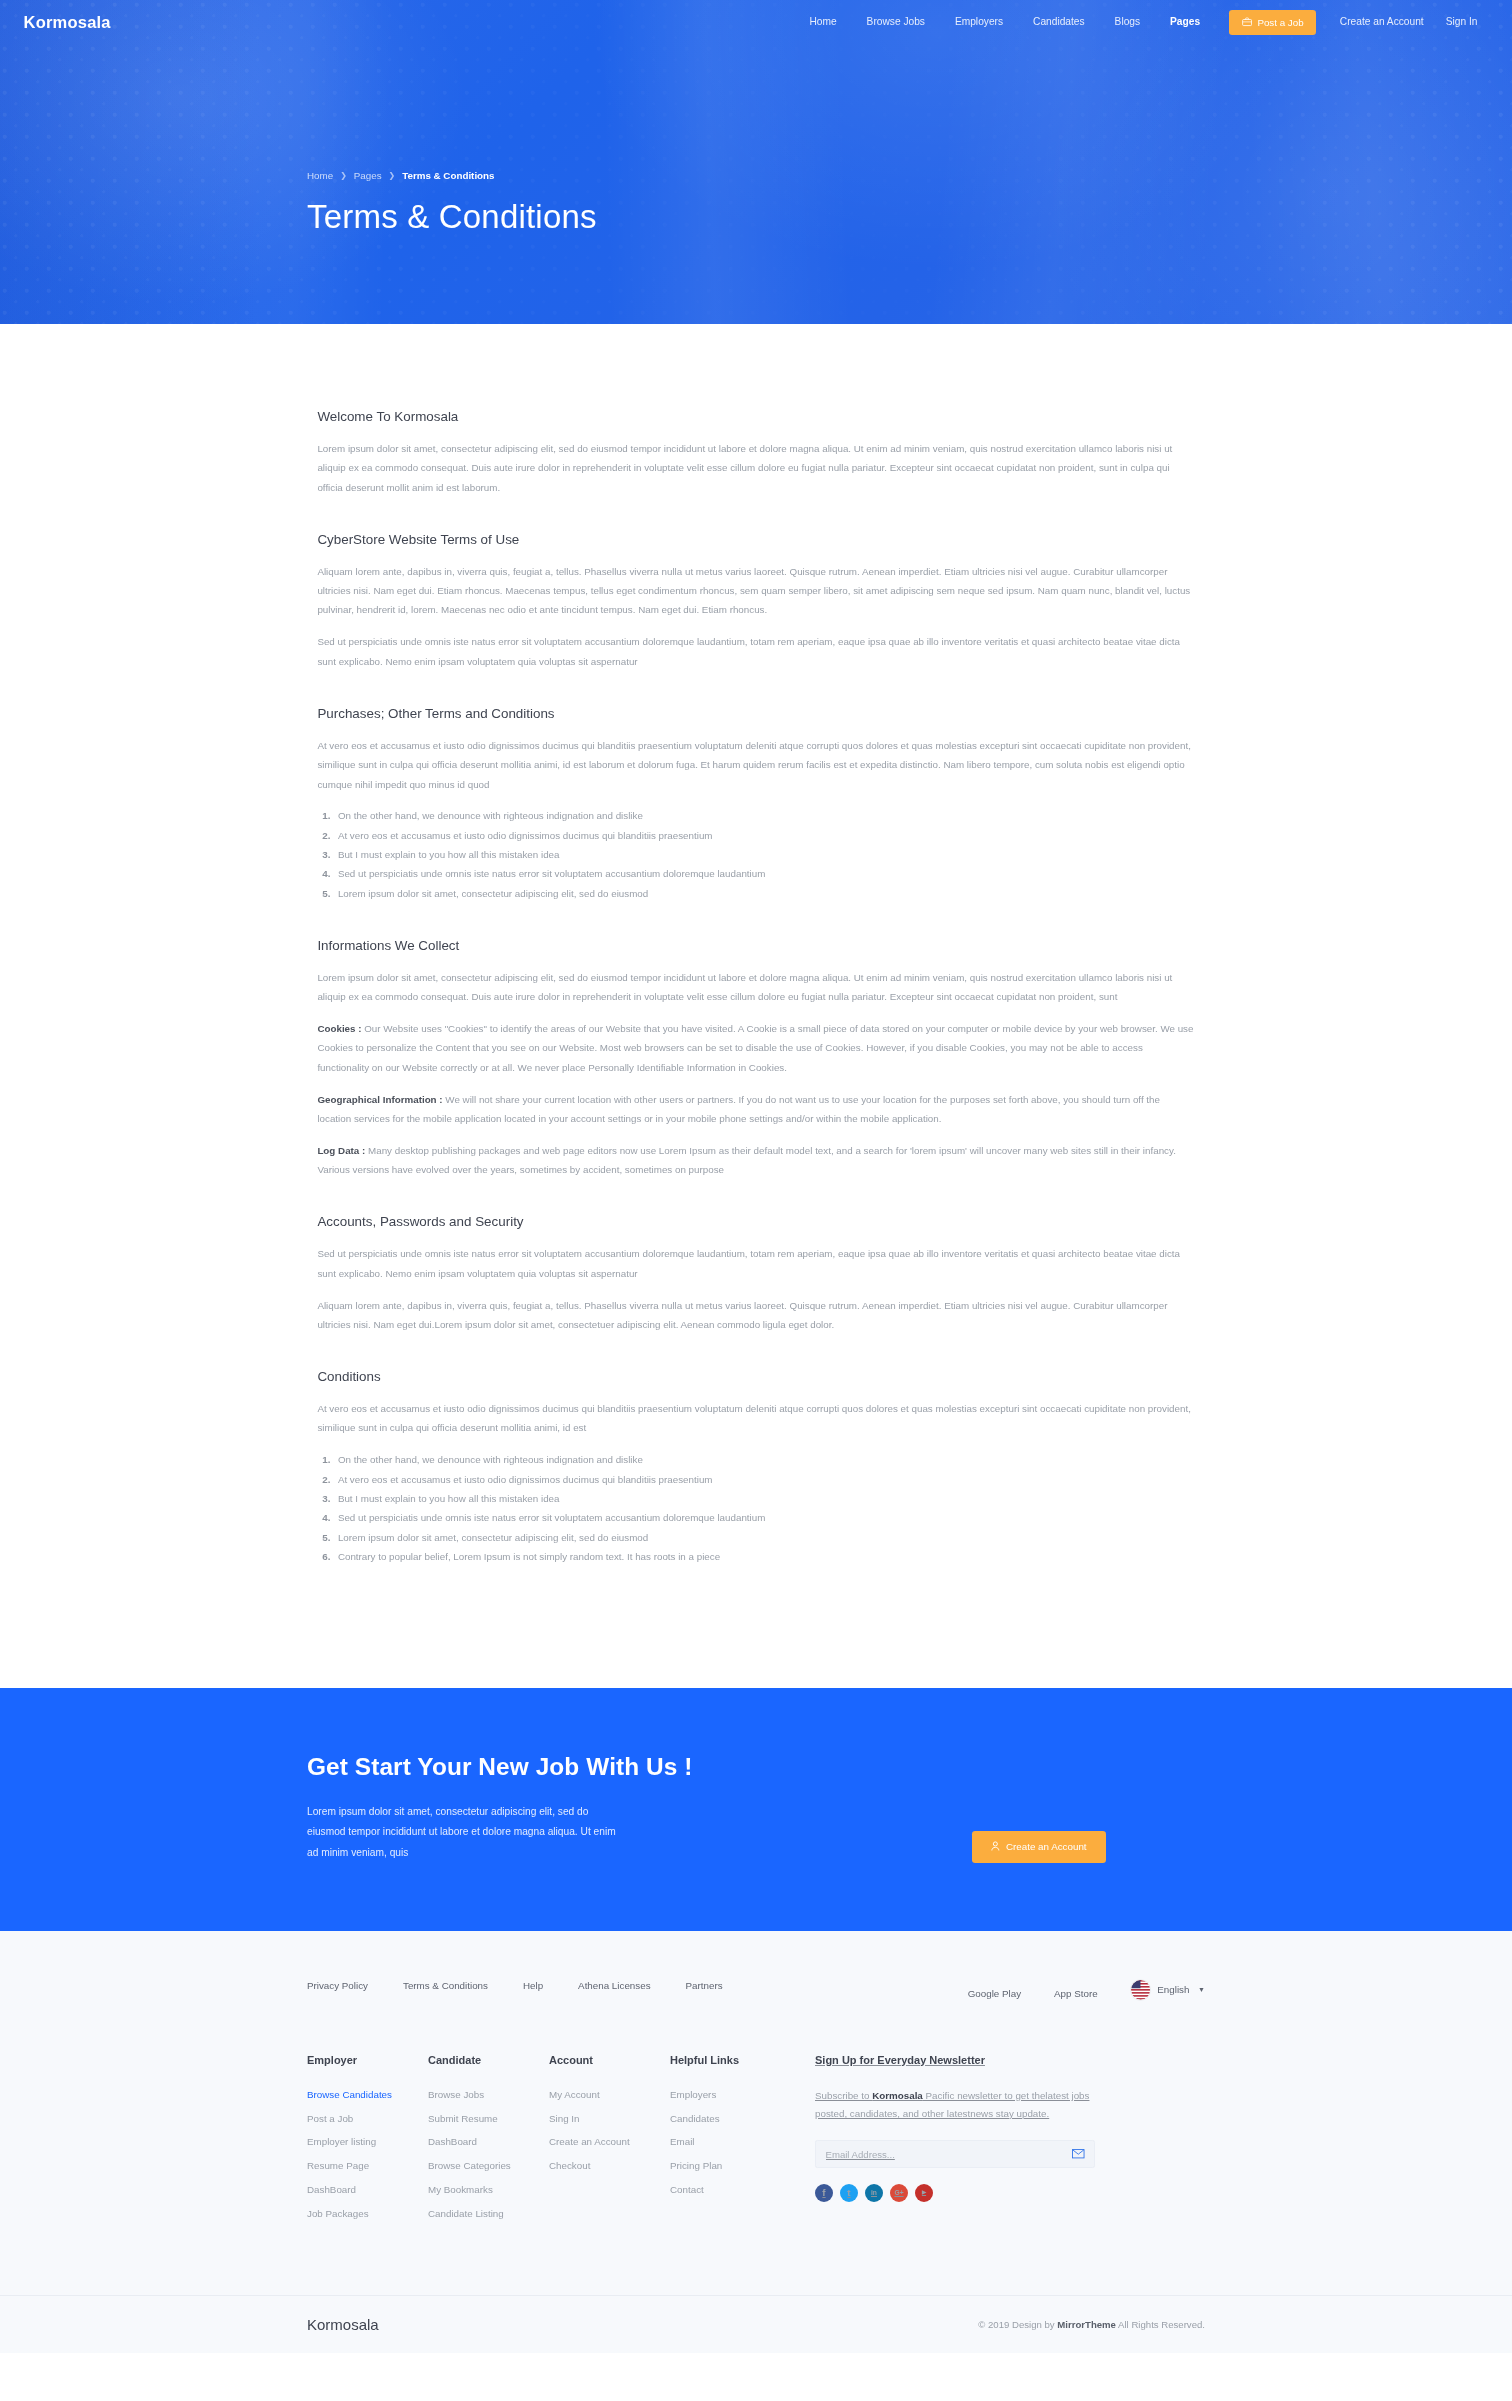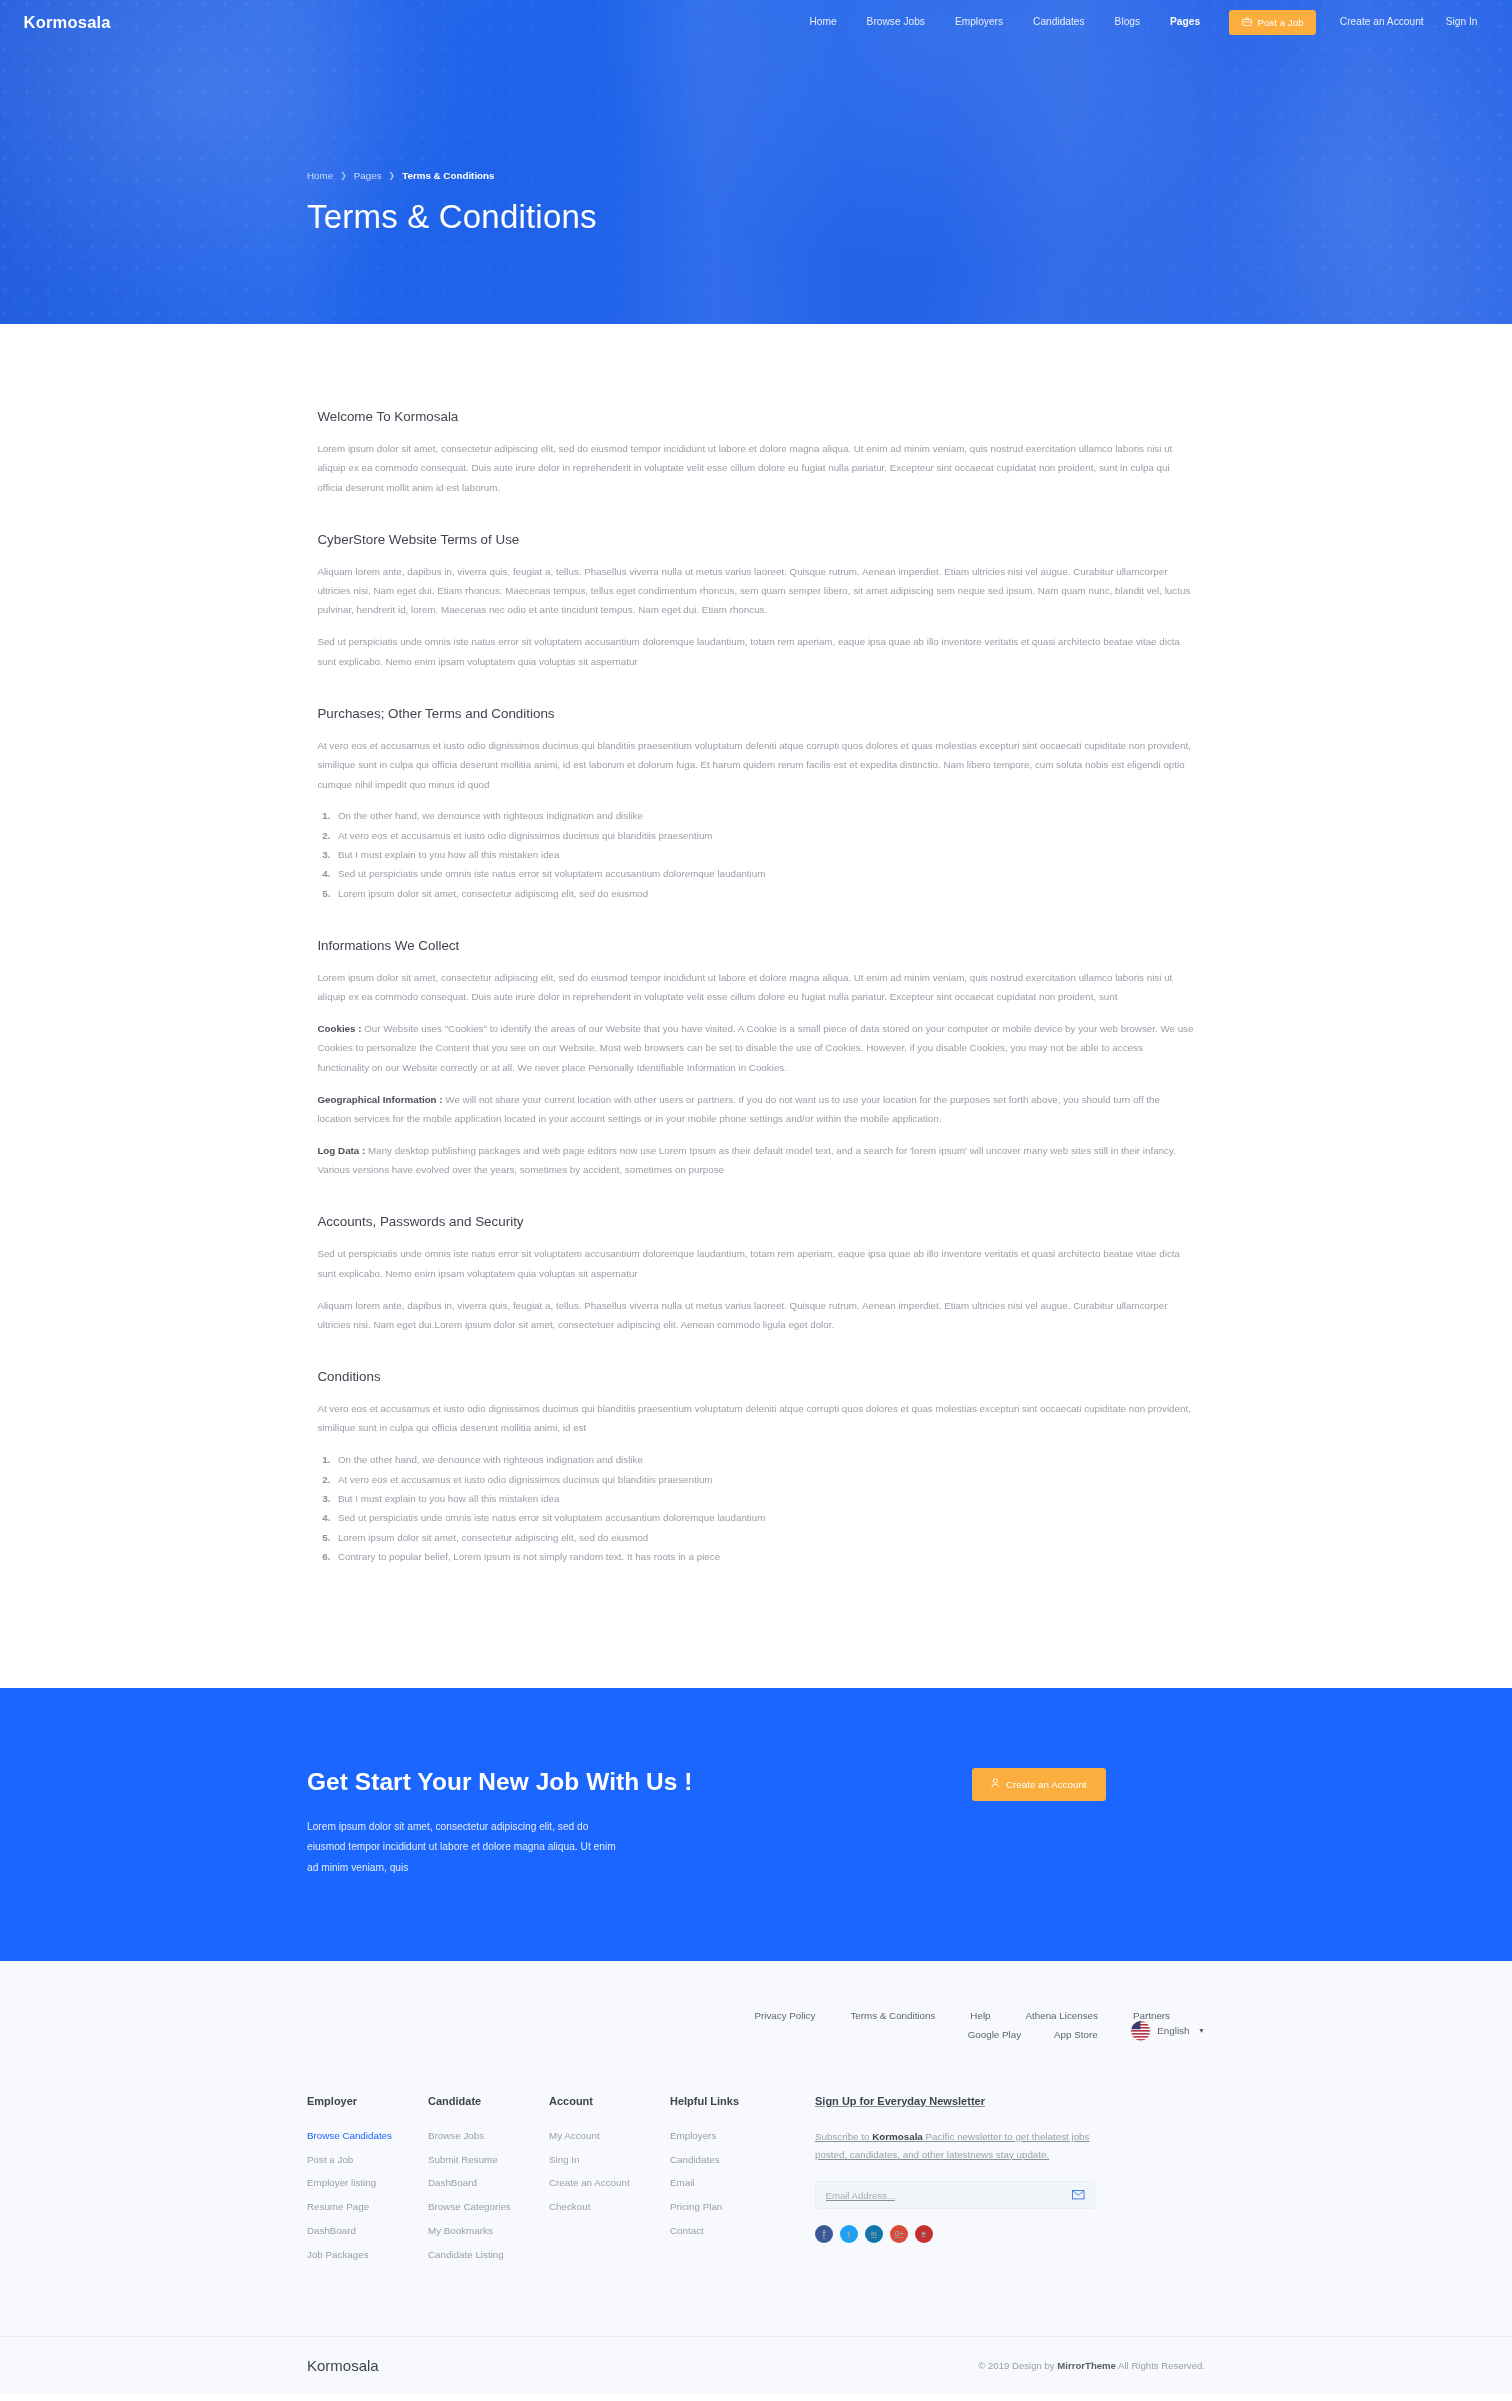--- a/index.html
+++ b/index.html
@@ -96,42 +96,41 @@
   }
   .doc p b, .doc p strong{color:#4b505a;font-weight:700;}
   .doc ol{margin:3.2px 0 0 0;padding-left:15.8px;}
   .doc ol li{
     font-size:9.8px;line-height:19.3px;color:#9aa0a9;padding-left:4.7px;
   }
   .doc ol li::marker{font-weight:700;color:#8d939c;}
 
   
   .cta{background:#1a66ff;padding:63px 0 66px;}
-  .cta-inner{width:898px;margin:17px auto;display:flex;align-items:flex-start;}
+  .cta-inner{width:898px;margin:2px auto;display:flex;align-items:flex-end;}
   .cta-left{flex:1;}
   .cta h2{
     color:#ffffff;font-size:24.4px;font-weight:700;margin:0 0 20.5px;letter-spacing:0.1px;
   }
   .cta p{
     color:rgba(255,255,255,.88);font-size:10.2px;line-height:20.5px;max-width:315px;
   }
   .cta-right{width:268px;display:flex;justify-content:flex-start;padding-left:35px;}
   .cta-btn{
     display:inline-flex;align-items:center;gap:6.3px;
     background:#fbad3e;color:#fff;border:none;border-radius:3.2px;
     font-size:9.8px;padding:10.2px 19px;font-family:inherit;cursor:pointer;
     white-space:nowrap;
   }
 
   
   .footer{background:#f7f9fc;padding:49px 0 0;}
   .footer-top{
-    width:898px;margin:0 auto;display:flex;align-items:flex-end;
+    width:898px;margin:0 auto;display:flex;align-items:flex-start;
     padding-bottom:36px;
-    flex-direction:column;
   }
   .ft-links{display:flex;align-items:center;}
   .ft-links a{
     color:#5e6470;font-size:9.8px;text-decoration:none;margin-right:35px;white-space:nowrap;
   }
   .ft-right{margin-left:auto;display:flex;align-items:center;}
   .ft-right a{color:#5e6470;font-size:9.8px;text-decoration:none;margin-right:33px;white-space:nowrap;margin-top:7px;}
   .lang{display:flex;align-items:center;gap:7px;cursor:pointer;}
   .flag{
     width:19.7px;height:19.7px;border-radius:50%;overflow:hidden;display:block;

